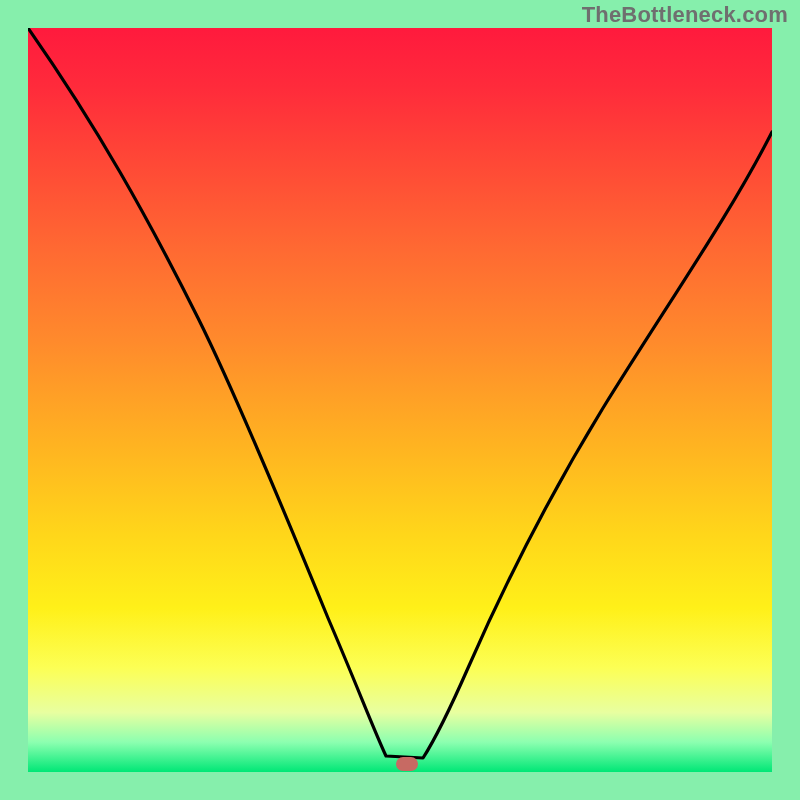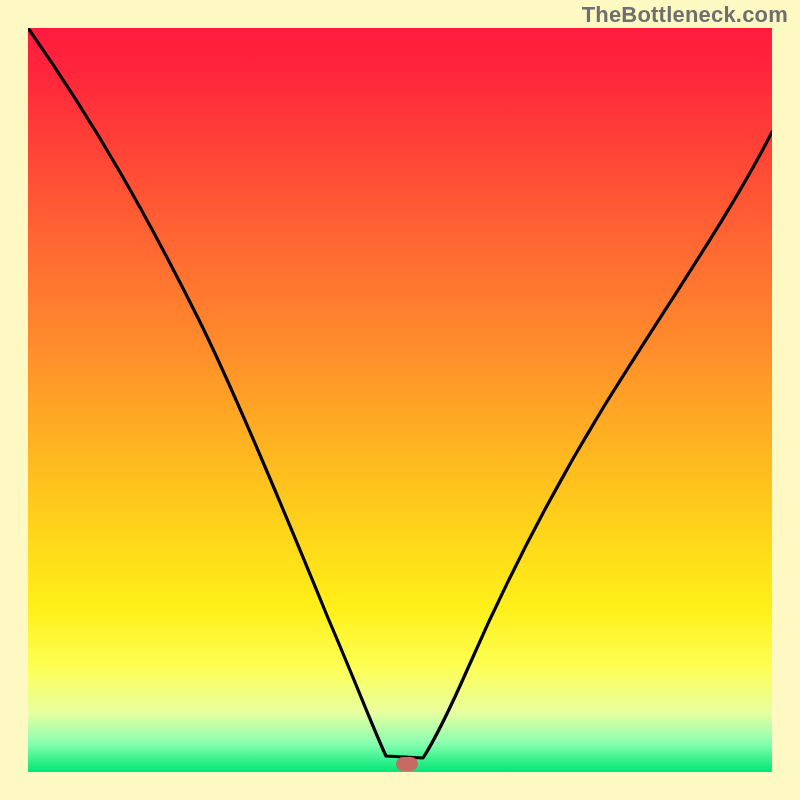--- a/index.html
+++ b/index.html
@@ -8,21 +8,21 @@
     width: 800px;
     height: 800px;
     background: #000;
     overflow: hidden;
     font-family: Arial, Helvetica, sans-serif;
   }
   .frame {
     position: relative;
     width: 800px;
     height: 800px;
-    background: #fef9c3;
+    background: #86efac;
   }
   .watermark {
     position: absolute;
     top: 2px;
     right: 12px;
     color: #6f6f6f;
     font-size: 22px;
     font-weight: 600;
     letter-spacing: 0.2px;
     z-index: 20;

